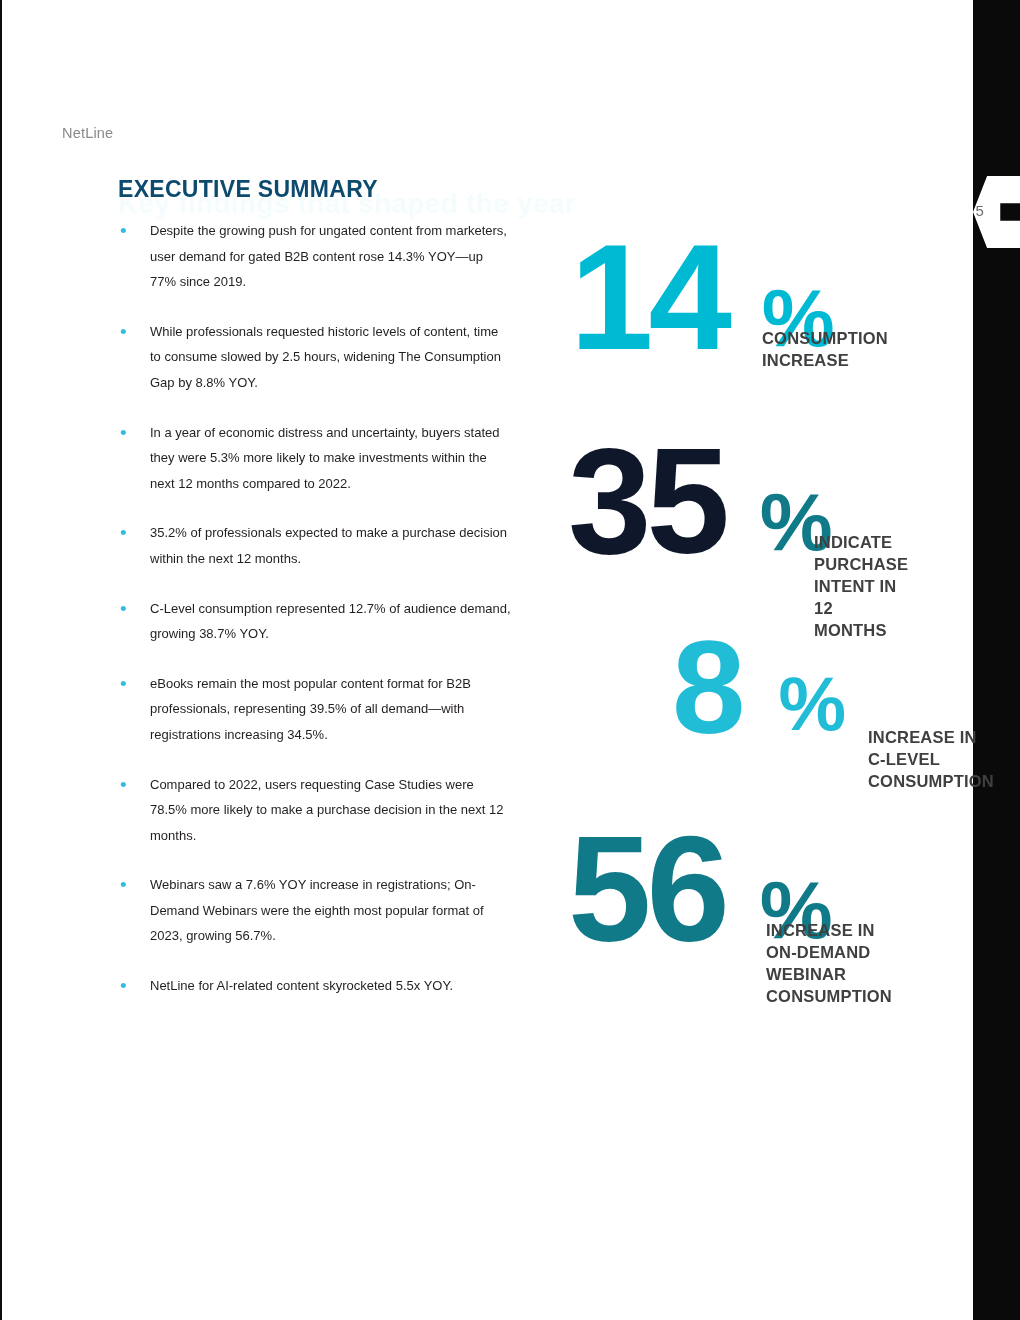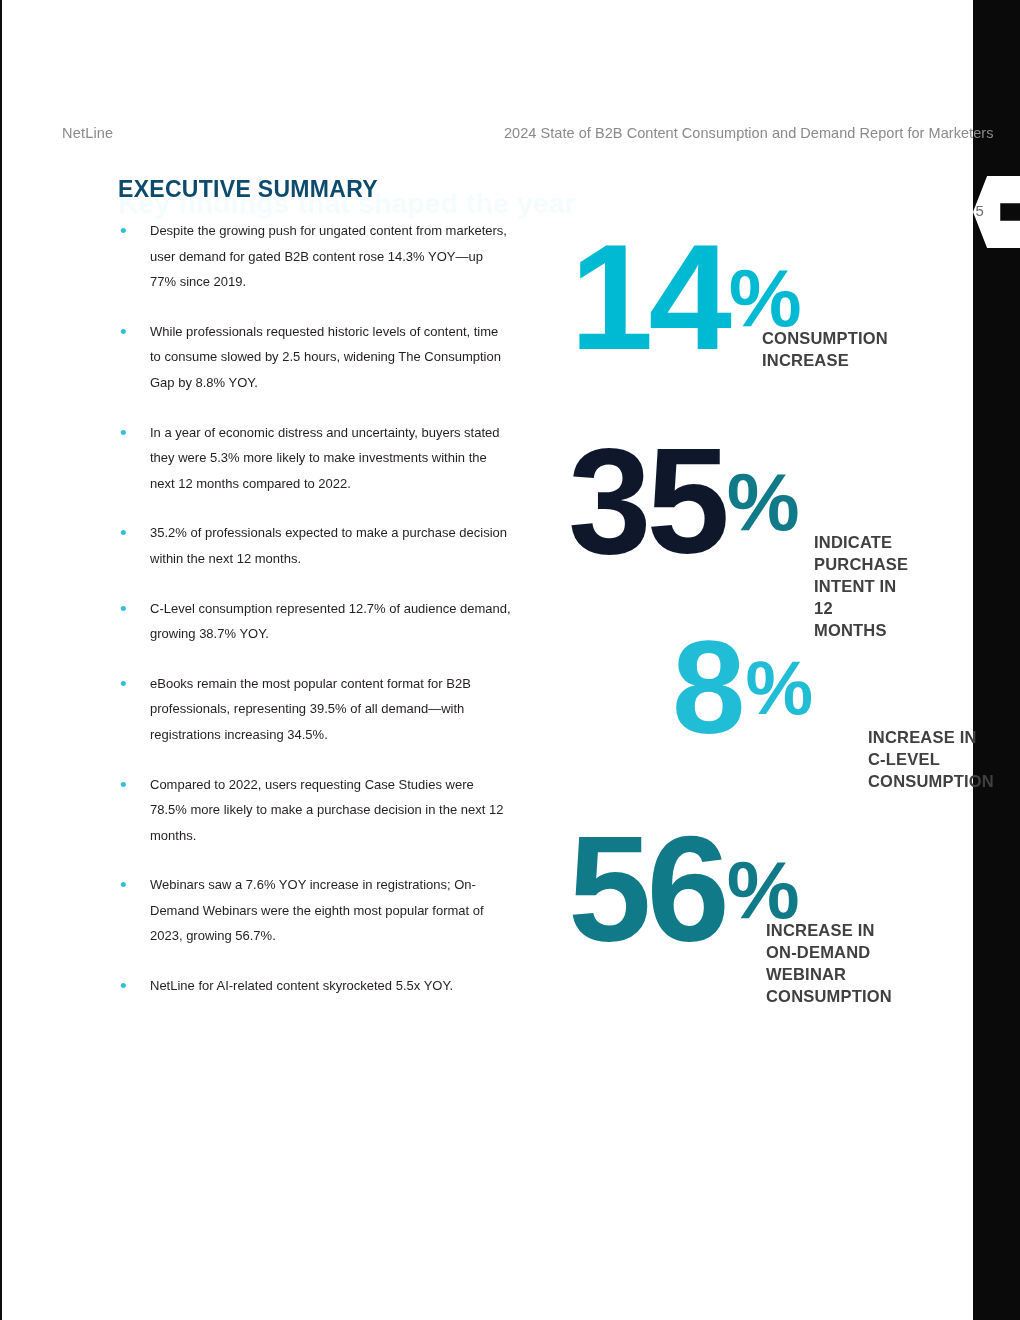--- a/index.html
+++ b/index.html
@@ -149,22 +149,23 @@
     width: 400px;
   }
 
   .stat {
     position: relative;
     margin-bottom: 0;
   }
 
   .stat-figure {
     display: flex;
-    align-items: center;
+    align-items: flex-end;
     line-height: 1;
+    gap: 33px;
   }
 
   .stat-number {
     font-weight: bold;
     letter-spacing: -5px;
     line-height: 0.82;
     font-family: "Liberation Sans", sans-serif;
   }
 
   .stat-pct {
@@ -210,21 +211,20 @@
 
 <div class="page">
 
   <div class="edge-left"></div>
   <div class="edge-right"></div>
   <div class="page-tab-notch"></div>
   <div class="page-number">5</div>
 
   <div class="header">
     <div class="header-brand">NetLine</div>
-    <div class="header-title">2024 State of B2B Content Consumption and Demand Report for Marketers</div>
   </div>
 
   <div class="ghost-subline">Key findings that shaped the year</div>
   <div class="section-heading">EXECUTIVE SUMMARY</div>
 
   <div class="bullets">
 
     <div class="bullet-row">
       <div class="bullet-mark">•</div>
       <div class="bullet-text">Despite the growing push for ungated content from marketers, user demand for gated B2B content rose 14.3% YOY—up 77% since 2019.</div>

